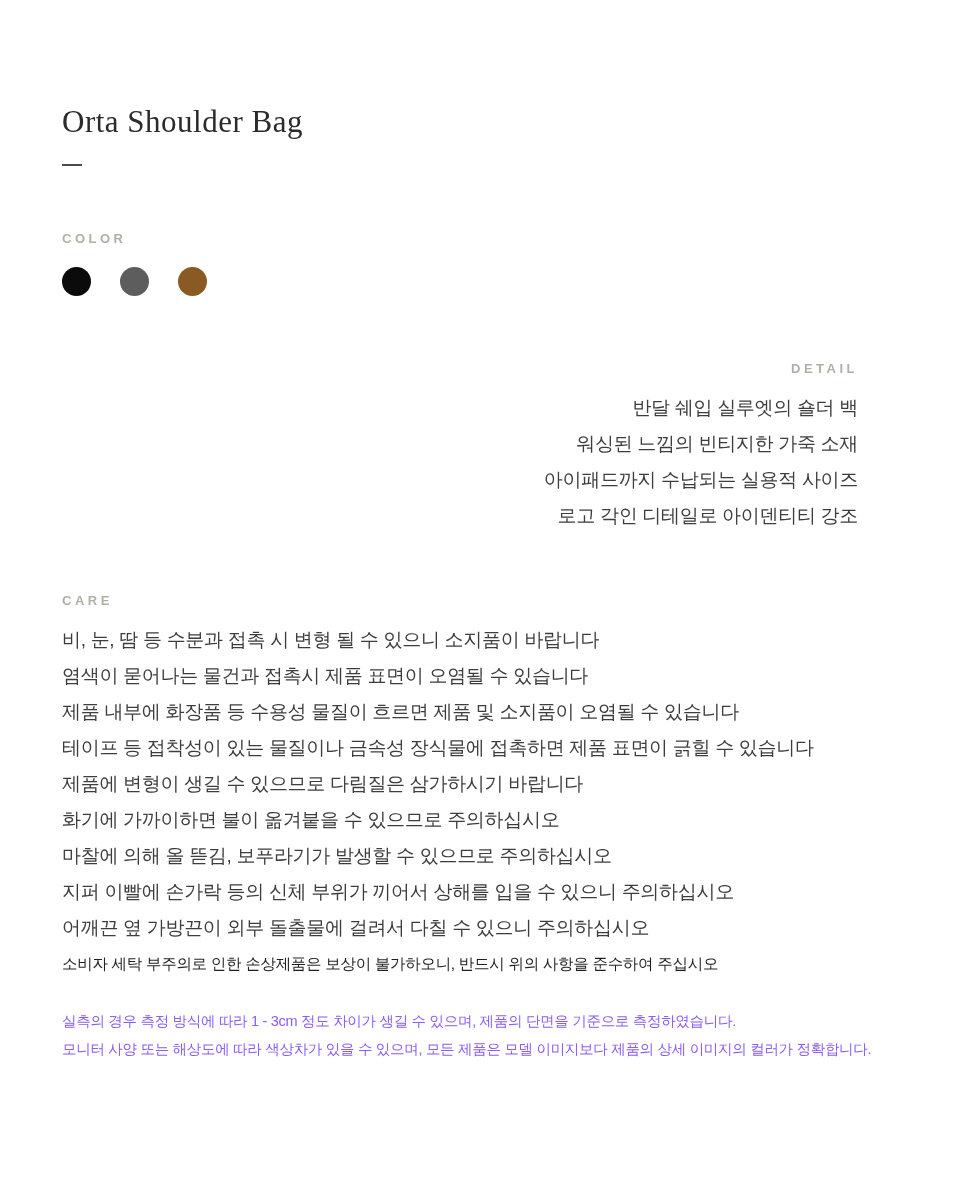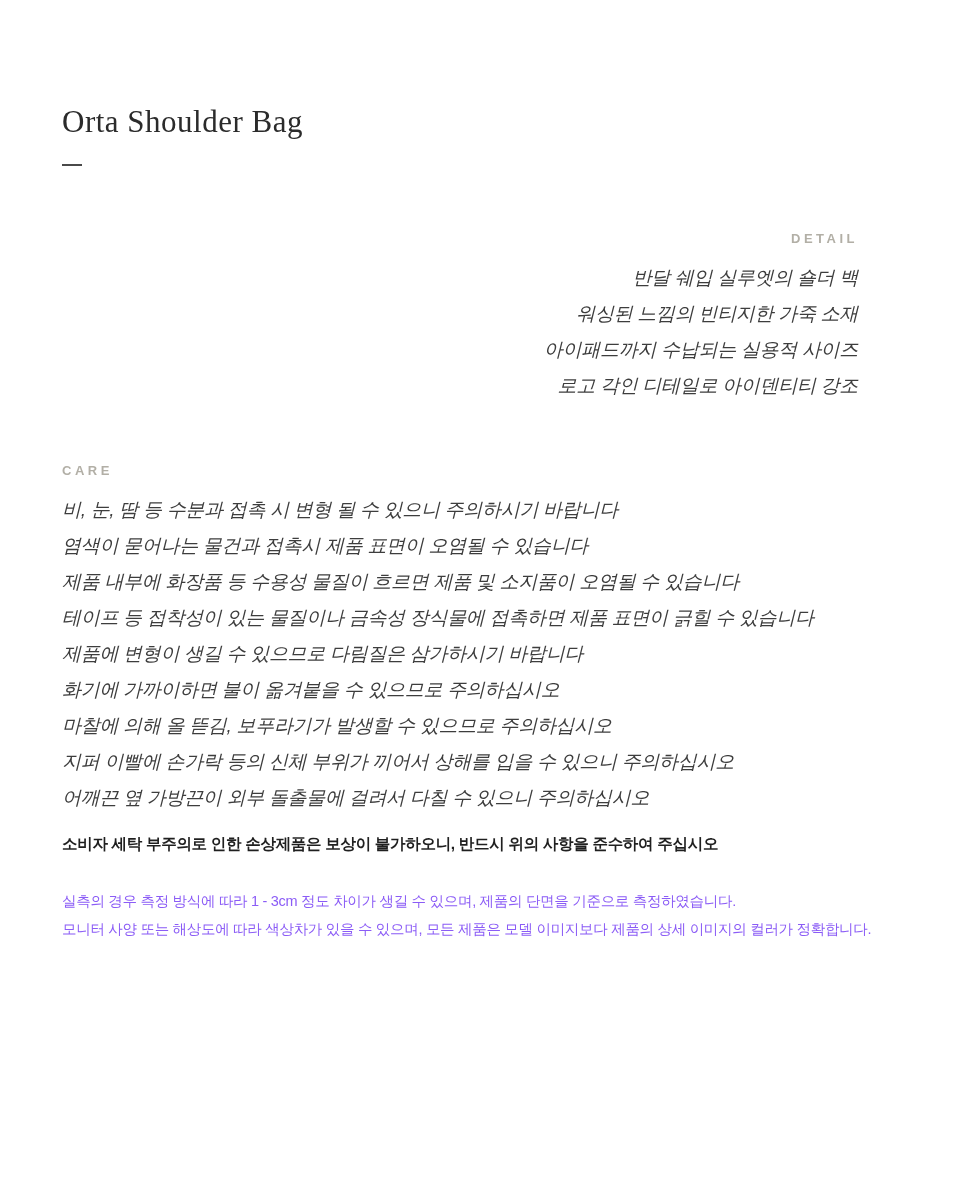--- a/index.html
+++ b/index.html
@@ -54,26 +54,25 @@
   .text-list {
     list-style: none;
     margin-top: 15px;
   }
   .text-list li {
     font-size: 19px;
     line-height: 36px;
     color: #3d3d3d;
     letter-spacing: -0.3px;
     white-space: nowrap;
-    font-style: italic;
   }
   .care-warning {
-    margin-top: 15px;
+    margin-top: 5px;
     font-size: 15.5px;
-    font-weight: 700;
+    font-weight: 400;
     color: #1f1f1f;
     letter-spacing: -0.3px;
     line-height: 26px;
     white-space: nowrap;
   }
   .notes {
     list-style: none;
     margin-top: 30px;
   }
   .notes li {
@@ -85,35 +84,43 @@
   }
 </style>
 </head>
 <body>
 
 <div class="page">
 
   <h1 class="product-title">Orta Shoulder Bag</h1>
   <div class="title-dash"></div>
 
+  <div class="color-section">
+    <div class="section-label">COLOR</div>
+    <div class="swatch-row">
+      <span class="swatch" style="background: rgb(11, 11, 11);"></span>
+      <span class="swatch" style="background: rgb(93, 93, 93);"></span>
+      <span class="swatch" style="background: rgb(138, 90, 36);"></span>
+    </div>
+  </div>
 
   <div class="detail-section">
     <div class="section-label">DETAIL</div>
     <ul class="text-list">
       <li>반달 쉐입 실루엣의 숄더 백</li>
       <li>워싱된 느낌의 빈티지한 가죽 소재</li>
       <li>아이패드까지 수납되는 실용적 사이즈</li>
       <li>로고 각인 디테일로 아이덴티티 강조</li>
     </ul>
   </div>
 
   <div class="care-section">
     <div class="section-label">CARE</div>
     <ul class="text-list">
-      <li>비, 눈, 땀 등 수분과 접촉 시 변형 될 수 있으니 주의하시기 바랍니다</li>
+      <li>비, 눈, 땀 등 수분과 접촉 시 변형 될 수 있으니 소지품이 바랍니다</li>
       <li>염색이 묻어나는 물건과 접촉시 제품 표면이 오염될 수 있습니다</li>
       <li>제품 내부에 화장품 등 수용성 물질이 흐르면 제품 및 소지품이 오염될 수 있습니다</li>
       <li>테이프 등 접착성이 있는 물질이나 금속성 장식물에 접촉하면 제품 표면이 긁힐 수 있습니다</li>
       <li>제품에 변형이 생길 수 있으므로 다림질은 삼가하시기 바랍니다</li>
       <li>화기에 가까이하면 불이 옮겨붙을 수 있으므로 주의하십시오</li>
       <li>마찰에 의해 올 뜯김, 보푸라기가 발생할 수 있으므로 주의하십시오</li>
       <li>지퍼 이빨에 손가락 등의 신체 부위가 끼어서 상해를 입을 수 있으니 주의하십시오</li>
       <li>어깨끈 옆 가방끈이 외부 돌출물에 걸려서 다칠 수 있으니 주의하십시오</li>
     </ul>
     <p class="care-warning">소비자 세탁 부주의로 인한 손상제품은 보상이 불가하오니, 반드시 위의 사항을 준수하여 주십시오</p>

